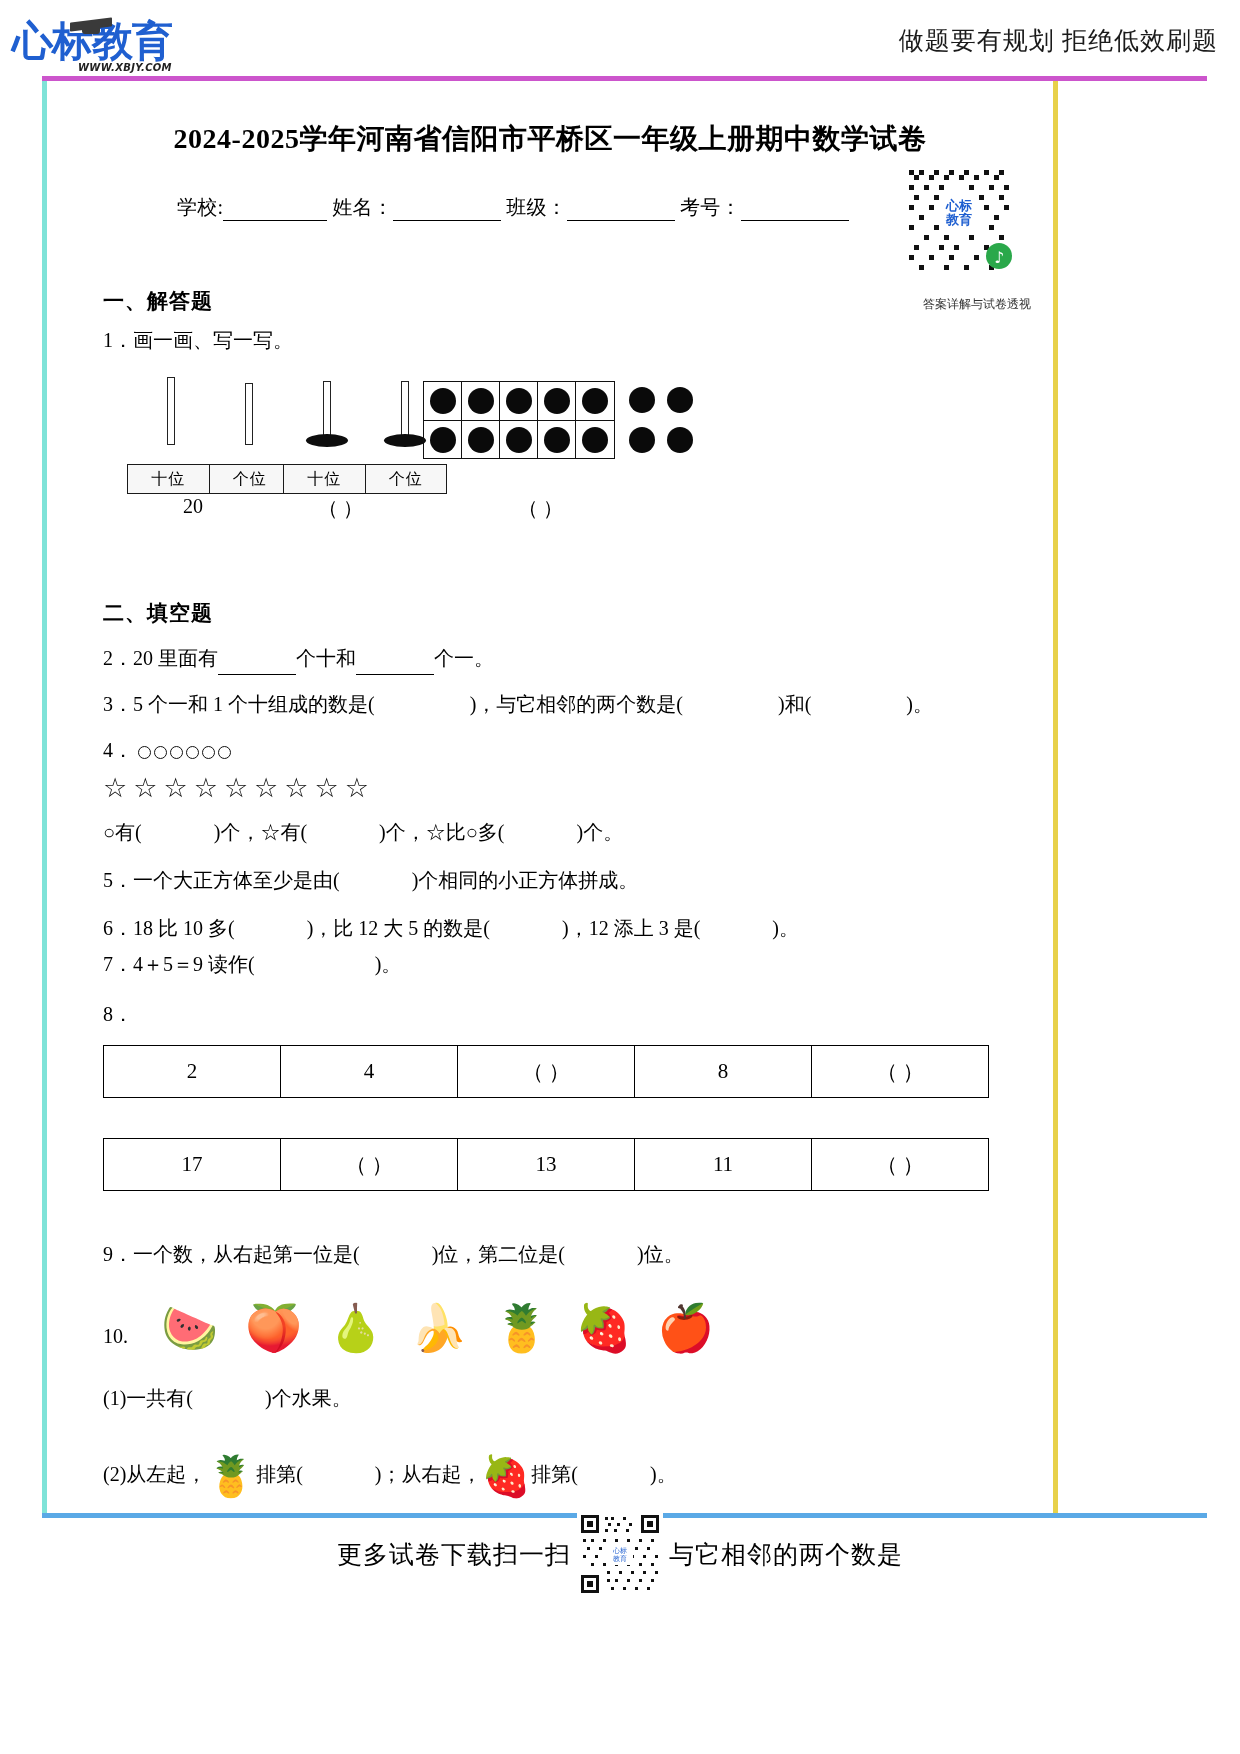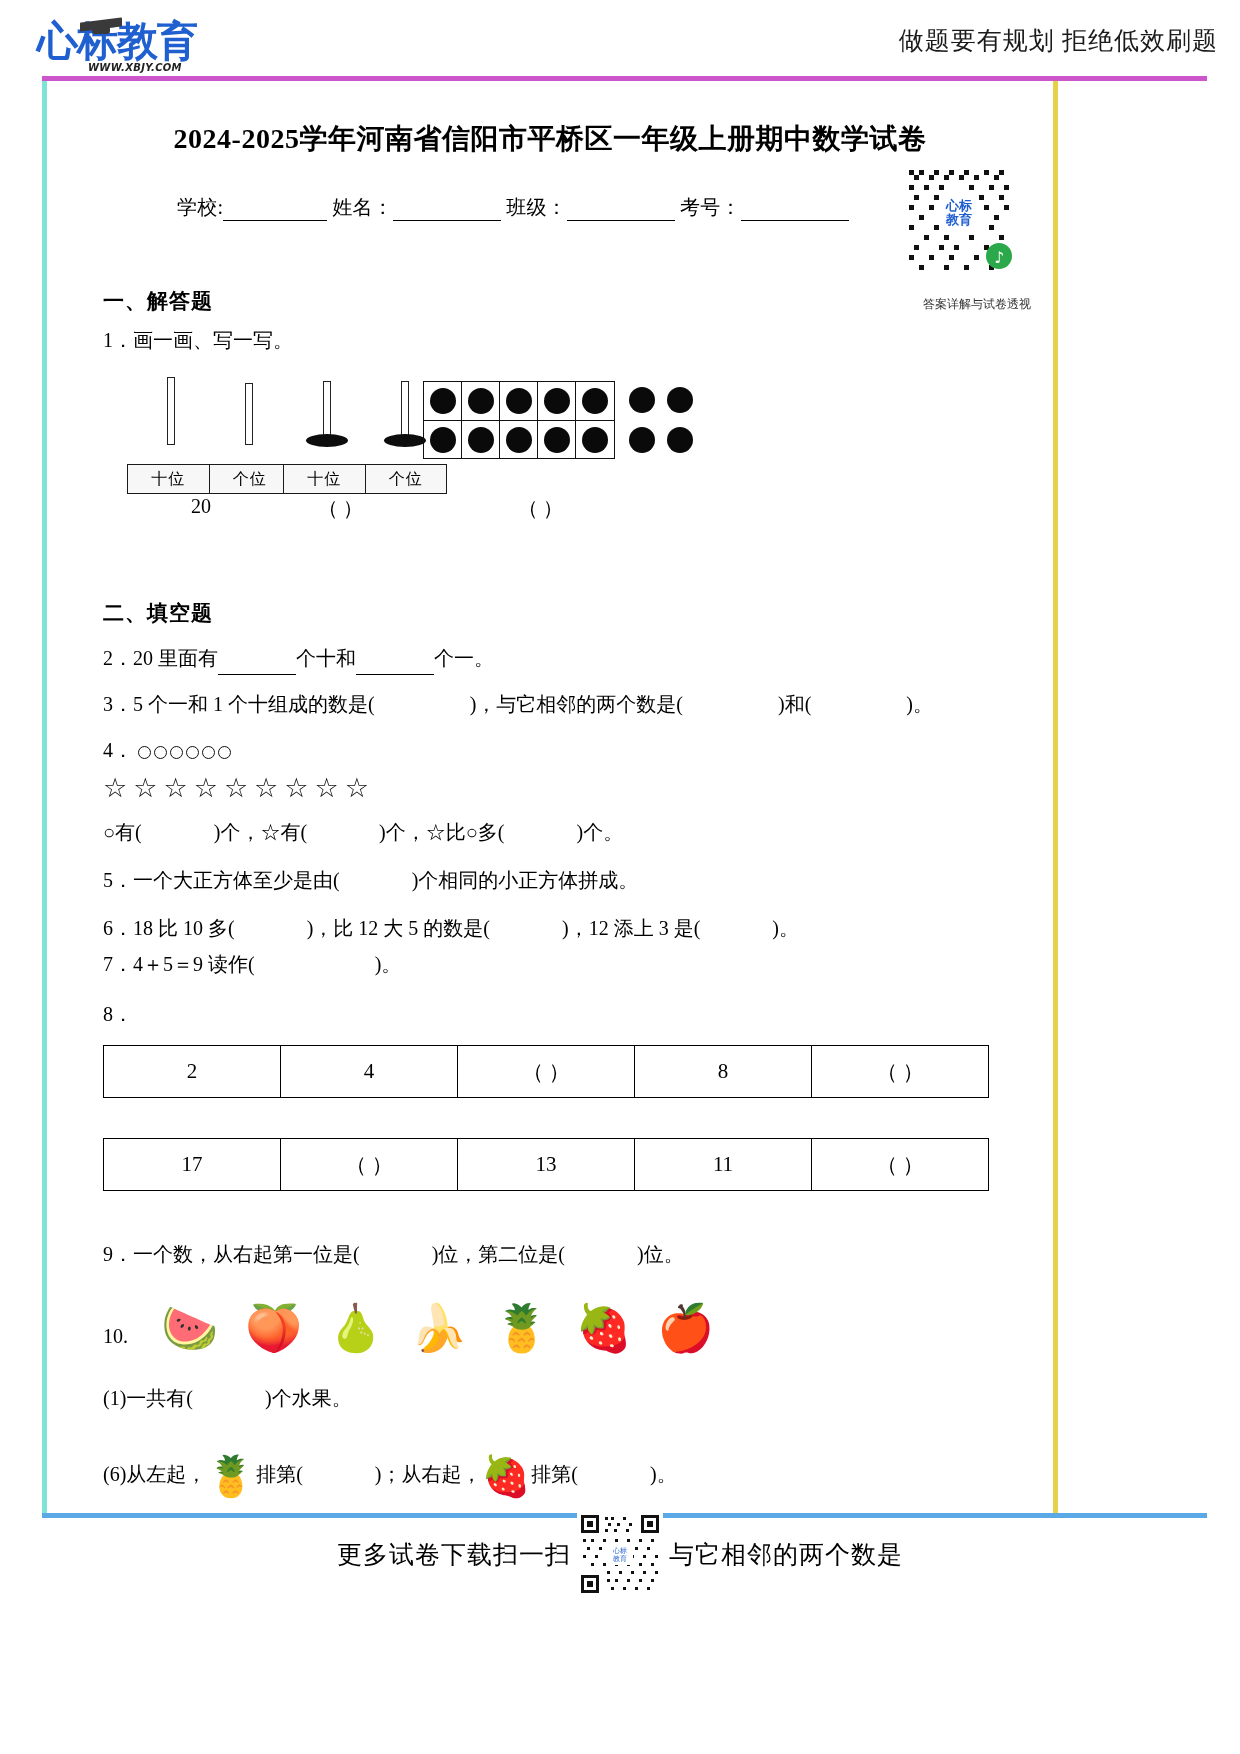--- a/index.html
+++ b/index.html
@@ -16,25 +16,24 @@
 
   
   .top-header {
     position: absolute;
     top: 0; left: 0;
     width: 1240px;
     height: 78px;
   }
   .logo-wrap {
     position: absolute;
-    left: 22px;
+    left: 12px;
     top: 18px;
     width: 190px;
     height: 54px;
-    text-align: center;
   }
   .logo-text {
     font-family: "DejaVu Sans", sans-serif;
     font-weight: bold;
     font-size: 41px;
     color: #1f5fd0;
     letter-spacing: -1px;
     line-height: 46px;
     white-space: nowrap;
   }
@@ -272,21 +271,21 @@
 
   .q1-answers {
     margin-left: 56px;
     margin-top: 12px;
     font-size: 20px;
     font-family: "Liberation Serif", serif;
     position: relative;
     height: 30px;
   }
   .q1-answers span { position: absolute; }
-  .ans1 { left: 88px; }
+  .ans1 { left: 80px; }
   .ans2 { left: 215px; }
   .ans3 { left: 415px; }
 
   
   .shape-row {
     margin-left: 56px;
     font-size: 20px;
     line-height: 38px;
     font-family: "Liberation Serif", serif;
     letter-spacing: 3px;
@@ -640,21 +639,21 @@
     <span class="fruit" style="left:388px;">🍍</span>
     <span class="fruit" style="left:470px;">🍓</span>
     <span class="fruit" style="left:552px;">🍎</span>
   </div>
 
   <div class="q" style="margin-top:14px;">
     <span>(1)一共有(</span><span class="gap-sm"></span><span>)个水果。</span>
   </div>
 
   <div class="q" style="margin-top:34px; line-height:50px;">
-    <span>(6)从左起，</span><span class="inline-fruit">🍍</span><span>排第(</span><span class="gap-sm"></span><span>)；从右起，</span><span class="inline-fruit">🍓</span><span>排第(</span><span class="gap-sm"></span><span>)。</span>
+    <span>(2)从左起，</span><span class="inline-fruit">🍍</span><span>排第(</span><span class="gap-sm"></span><span>)；从右起，</span><span class="inline-fruit">🍓</span><span>排第(</span><span class="gap-sm"></span><span>)。</span>
   </div>
 
 </div>
 
 <div class="footer">
   <span class="footer-text">更多试卷下载扫一扫</span>
   <svg class="footer-qr" viewBox="0 0 86 86">
     <rect width="86" height="86" fill="#fff"></rect>
     <g fill="#111">
       <rect x="4" y="4" width="18" height="18"></rect>

